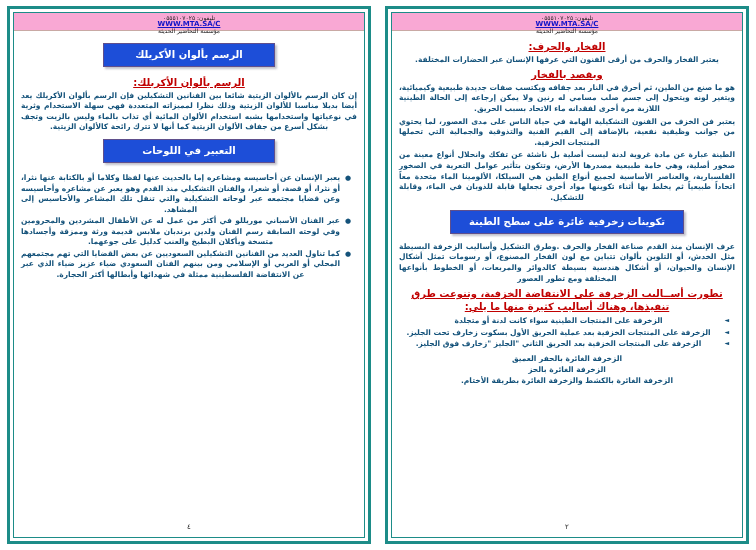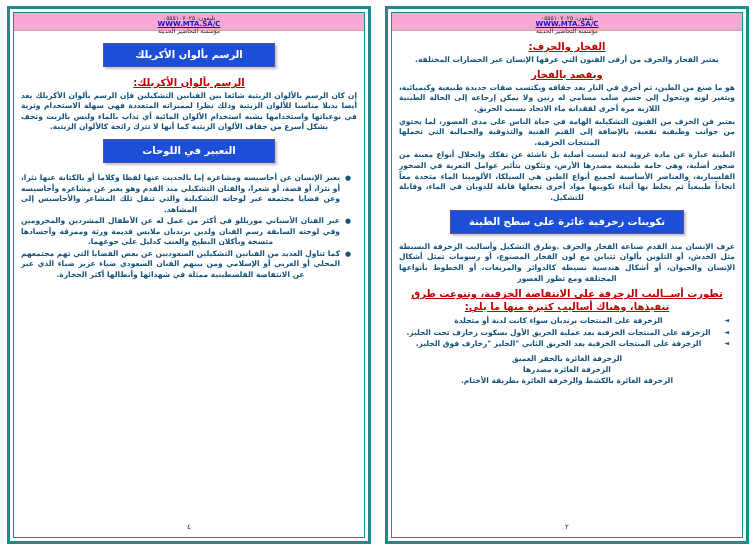--- a/index.html
+++ b/index.html
@@ -202,29 +202,29 @@
 
           <div class="title-plaque-wrap">
             <div class="title-plaque narrow">تكوينات زخرفية غائرة على سطح الطينة</div>
           </div>
 
           <p class="para just">عرف الإنسان منذ القدم صناعة الفخار والحرف .وطرق التشكيل وأساليب الزخرفة البسيطة مثل الخدش، أو التلوين بألوان تتباين مع لون الفخار المصنوع، أو رسومات تمثل أشكال الإنسان والحيوان، أو أشكال هندسية بسيطة كالدوائر والمربعات، أو الخطوط بأنواعها المختلفة ومع تطور العصور</p>
 
           <div class="sec-head">تطورت أســاليب الزخرفة على الانتفاضة الخزفية، وتنوعت طرق تنفيذها، وهناك أساليب كثيرة منها ما يلي:</div>
 
           <ul class="bullets arrow">
-            <li><span class="bullet-mark">◄</span><span>الزخرفة على المنتجات برندبان سواء كانت لدنة أو متجلدة</span></li>
+            <li><span class="bullet-mark">◄</span><span>الزخرفة على المنتجات الطينية سواء كانت لدنة أو متجلدة</span></li>
             <li><span class="bullet-mark">◄</span><span>الزخرفة على المنتجات الخزفية بعد عملية الحريق الأول بسكوت زخارف تحت الجليز.</span></li>
             <li><span class="bullet-mark">◄</span><span>الزخرفة على المنتجات الخزفية بعد الحريق الثاني "الجليز "زخارف فوق الجليز.</span></li>
           </ul>
 
 
           <div class="plain-lines">
             <div>الزخرفة الغائرة بالحفر العميق</div>
-            <div>الزخرفة الغائرة مصدرها</div>
+            <div>الزخرفة الغائرة بالحز</div>
             <div>الزخرفة الغائرة بالكشط والزخرفة الغائرة بطريقة الأختام.</div>
           </div>
 
           <div class="spacer"></div>
         </div>
 
         <div class="page-number">٢</div>
       </div>
     </div>
   </div>

